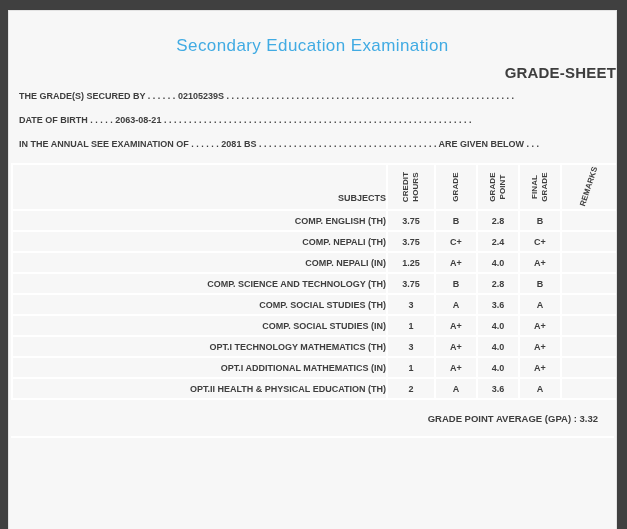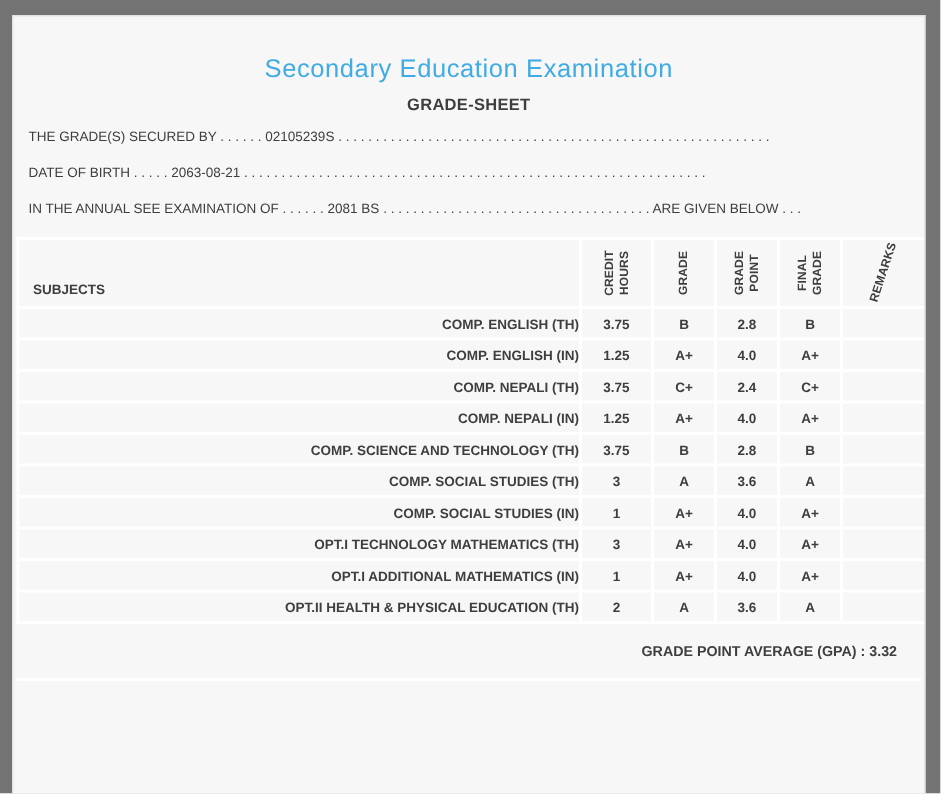--- a/index.html
+++ b/index.html
@@ -2,49 +2,49 @@
 <html><head>
 <meta charset="utf-8">
 <style>
   * { margin: 0; padding: 0; box-sizing: border-box; }
   html, body {
     width: 627px; height: 529px;
     background: #ffffff;
     font-family: "Liberation Sans", sans-serif;
     overflow: hidden;
   }
-  .page { position: relative; width: 627px; height: 529px; background: #737373; }
+  .page { position: relative; width: 627px; height: 529px; background: #404040; }
   .card {
     position: absolute;
     left: 8px; top: 10px;
     width: 609px; height: 540px;
     background: #f7f7f7;
     border: 1px solid #e3e3e3;
     overflow: hidden;
   }
   .title {
     margin-top: 25px;
     text-align: center;
     font-size: 17px;
     font-weight: 400;
     letter-spacing: 0.4px;
     color: #41abe3;
   }
   .subtitle {
     margin-top: 8px;
-    text-align: center;
-    font-size: 11px;
+    text-align: right;
+    font-size: 15px;
     font-weight: 700;
     color: #3e3e3e;
     letter-spacing: 0.2px;
   }
   .info { margin: 10px 10px 0 10px; }
   .info-line {
     font-size: 9px;
-    font-weight: 400;
+    font-weight: 700;
     color: #3e3e3e;
     line-height: 11px;
     margin-bottom: 13px;
     white-space: nowrap;
     overflow: hidden;
   }
   .info-line .dots { color: #3e3e3e; }
   table.grades {
     width: calc(100% - 4px);
     margin: 0 2px;
@@ -54,21 +54,21 @@
   th, td { border: 2px solid #ffffff; }
   thead th {
     height: 46px;
     position: relative;
     font-size: 9px;
     font-weight: 700;
     color: #3e3e3e;
     overflow: visible;
   }
   th.subjects-th {
-    text-align: left;
+    text-align: right;
     vertical-align: bottom;
     padding: 0 0 6px 9px;
   }
   .vhead {
     position: absolute;
     left: 50%; top: 50%;
     width: 46px;
     transform: translate(-50%,-50%) rotate(-90deg);
     font-size: 8px;
     line-height: 1.2;
@@ -154,28 +154,20 @@
       <tbody>
           <tr>
             <td class="subject">COMP. ENGLISH (TH)</td>
             <td class="val">3.75</td>
             <td class="val">B</td>
             <td class="val">2.8</td>
             <td class="val">B</td>
             <td class="val"></td>
           </tr>
           <tr>
-            <td class="subject">COMP. ENGLISH (IN)</td>
-            <td class="val">1.25</td>
-            <td class="val">A+</td>
-            <td class="val">4.0</td>
-            <td class="val">A+</td>
-            <td class="val"></td>
-          </tr>
-          <tr>
             <td class="subject">COMP. NEPALI (TH)</td>
             <td class="val">3.75</td>
             <td class="val">C+</td>
             <td class="val">2.4</td>
             <td class="val">C+</td>
             <td class="val"></td>
           </tr>
           <tr>
             <td class="subject">COMP. NEPALI (IN)</td>
             <td class="val">1.25</td>

